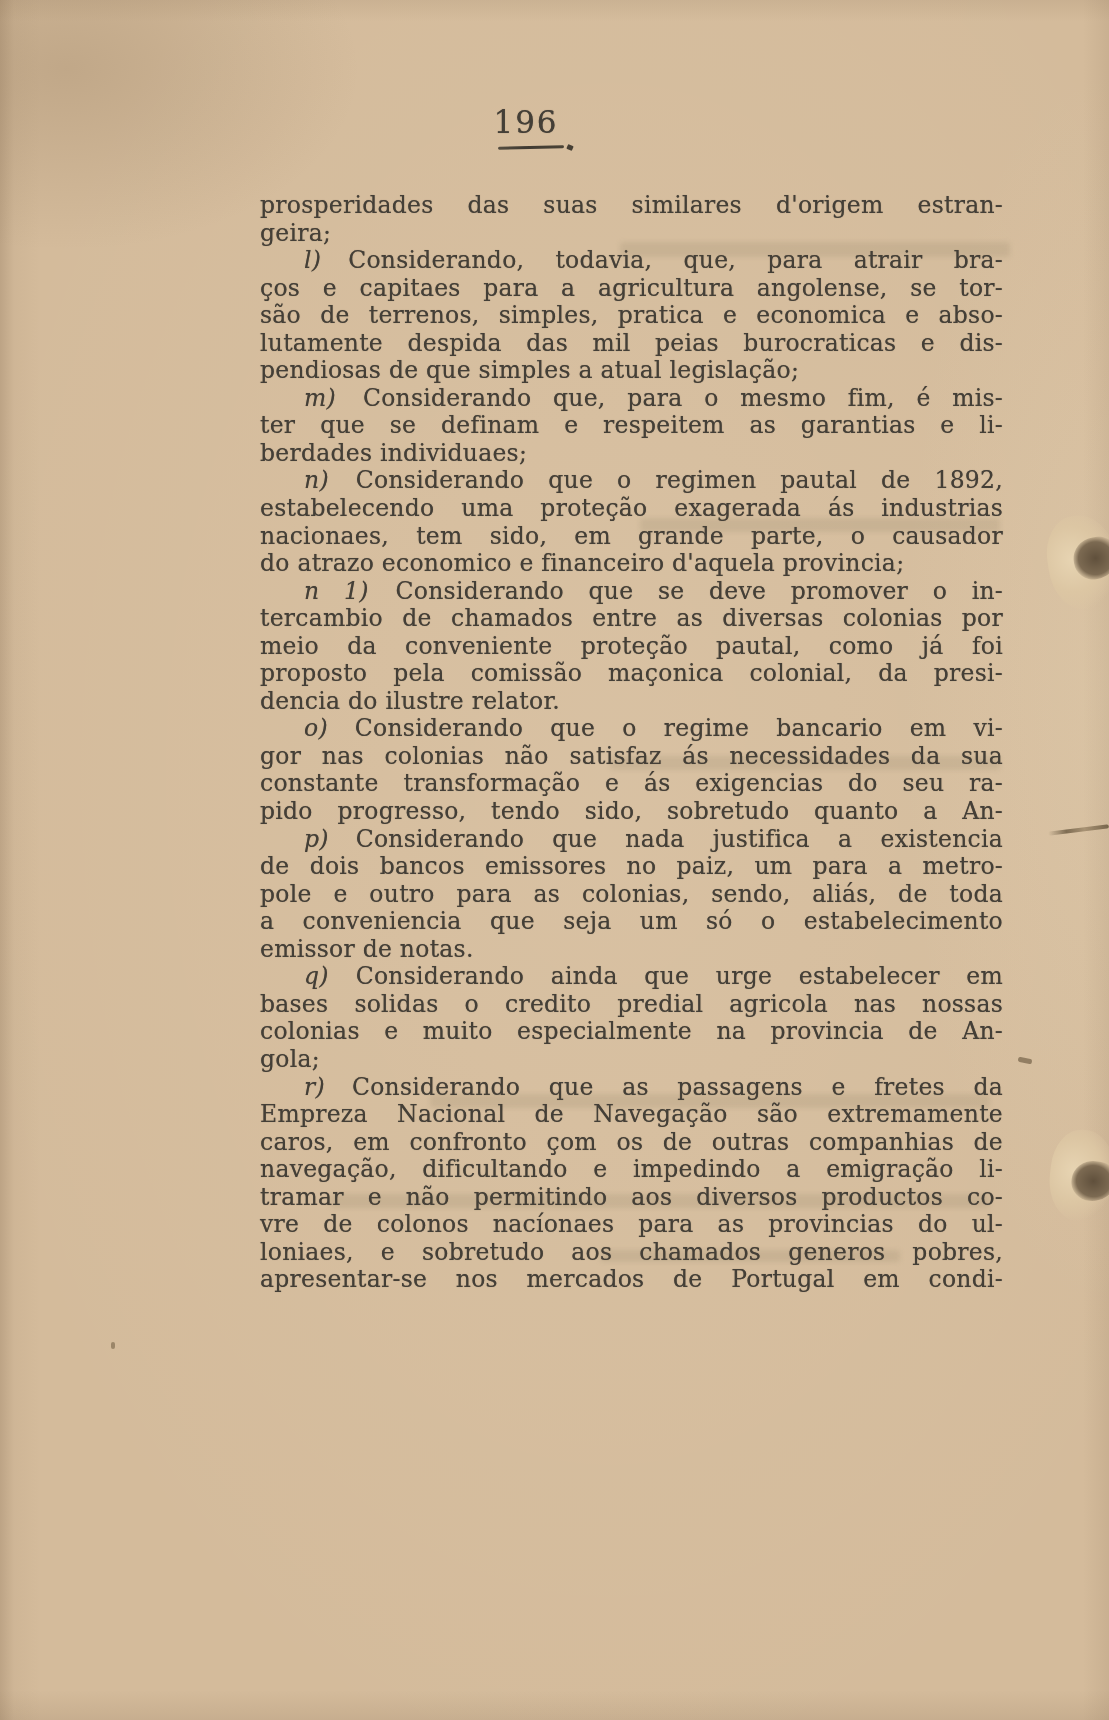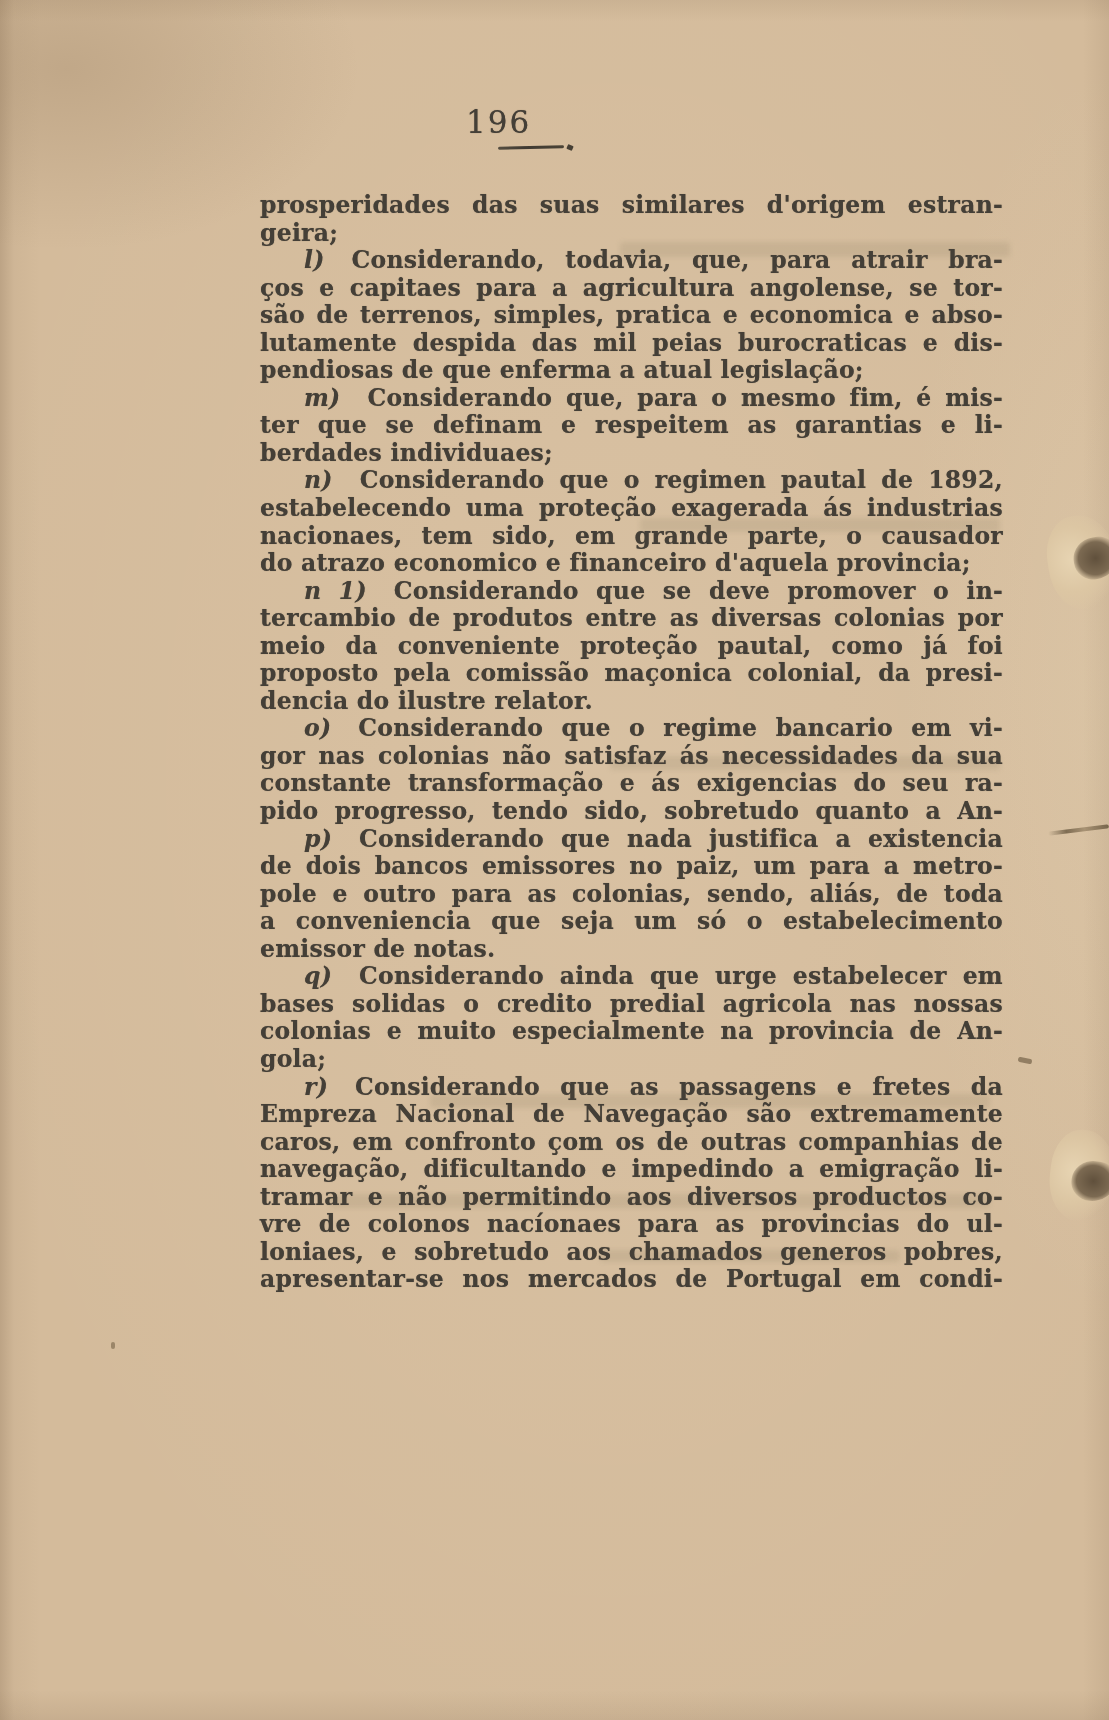--- a/index.html
+++ b/index.html
@@ -19,21 +19,21 @@
       radial-gradient(ellipse 900px 1400px at 55% 45%, rgba(255,246,228,0.10), rgba(255,246,228,0) 75%),
       linear-gradient(90deg, rgba(105,80,55,0.22) 0px, rgba(105,80,55,0.05) 14px, rgba(105,80,55,0) 40px),
       linear-gradient(270deg, rgba(105,80,55,0.10) 0px, rgba(105,80,55,0) 26px),
       linear-gradient(180deg, rgba(105,80,55,0.10) 0px, rgba(105,80,55,0) 22px),
       linear-gradient(0deg, rgba(105,80,55,0.12) 0px, rgba(105,80,55,0) 30px);
     pointer-events: none;
   }
   .page-number {
     position: absolute;
     left: 466px; top: 104px; width: 120px;
-    text-align: left;
+    text-align: center;
     font-size: 31px;
     letter-spacing: 2px;
     color: var(--ink, #443f37);
     text-shadow: 0 0 0.7px rgba(60,54,44,0.75);
   }
   .page-number-rule {
     position: absolute;
     left: 498px; top: 146px; width: 66px; height: 3px;
     background: linear-gradient(90deg, #564e41, #3f3a32 40%, #4a4336);
     border-radius: 2px;
@@ -47,21 +47,21 @@
   }
   .text-block {
     position: absolute;
     left: 260px; top: 192px; width: 743px;
     color: var(--ink, #443f37);
     font-size: 23.5px;
     line-height: 27.55px;
     letter-spacing: 0.25px;
     text-shadow: 0 0 0.7px rgba(62,56,46,0.65);
   }
-  .para { margin: 0; font-weight: bold; }
+  .para { margin: 0; }
   .line {
     height: 27.55px;
     text-align: justify;
     text-align-last: justify;
     white-space: nowrap;        
     overflow: visible;
   } 
   .line { white-space: normal; }
   .line.last { text-align-last: left; }
   .line.first { padding-left: 44px; }
@@ -123,36 +123,36 @@
 <div class="text-block">
     <div class="para">
       <div class="line">prosperidades das suas similares d'origem estran-</div>
       <div class="line last">geira;</div>
     </div>
     <div class="para">
       <div class="line first"><span class="label">l)</span>Considerando, todavia, que, para atrair bra-</div>
       <div class="line">ços e capitaes para a agricultura angolense, se tor-</div>
       <div class="line">são de terrenos, simples, pratica e economica e abso-</div>
       <div class="line">lutamente despida das mil peias burocraticas e dis-</div>
-      <div class="line last">pendiosas de que enferma a atual legislação;</div>
+      <div class="line last">pendiosas de que simples a atual legislação;</div>
     </div>
     <div class="para">
       <div class="line first"><span class="label">m)</span>Considerando que, para o mesmo fim, é mis-</div>
       <div class="line">ter que se definam e respeitem as garantias e li-</div>
       <div class="line last">berdades individuaes;</div>
     </div>
     <div class="para">
       <div class="line first"><span class="label">n)</span>Considerando que o regimen pautal de 1892,</div>
       <div class="line">estabelecendo uma proteção exagerada ás industrias</div>
       <div class="line">nacionaes, tem sido, em grande parte, o causador</div>
       <div class="line last">do atrazo economico e financeiro d'aquela provincia;</div>
     </div>
     <div class="para">
       <div class="line first"><span class="label">n 1)</span>Considerando que se deve promover o in-</div>
-      <div class="line">tercambio de produtos entre as diversas colonias por</div>
+      <div class="line">tercambio de chamados entre as diversas colonias por</div>
       <div class="line">meio da conveniente proteção pautal, como já foi</div>
       <div class="line">proposto pela comissão maçonica colonial, da presi-</div>
       <div class="line last">dencia do ilustre relator.</div>
     </div>
     <div class="para">
       <div class="line first"><span class="label">o)</span>Considerando que o regime bancario em vi-</div>
       <div class="line">gor nas colonias não satisfaz ás necessidades da sua</div>
       <div class="line">constante transformação e ás exigencias do seu ra-</div>
       <div class="line">pido progresso, tendo sido, sobretudo quanto a An-</div>
     </div>

